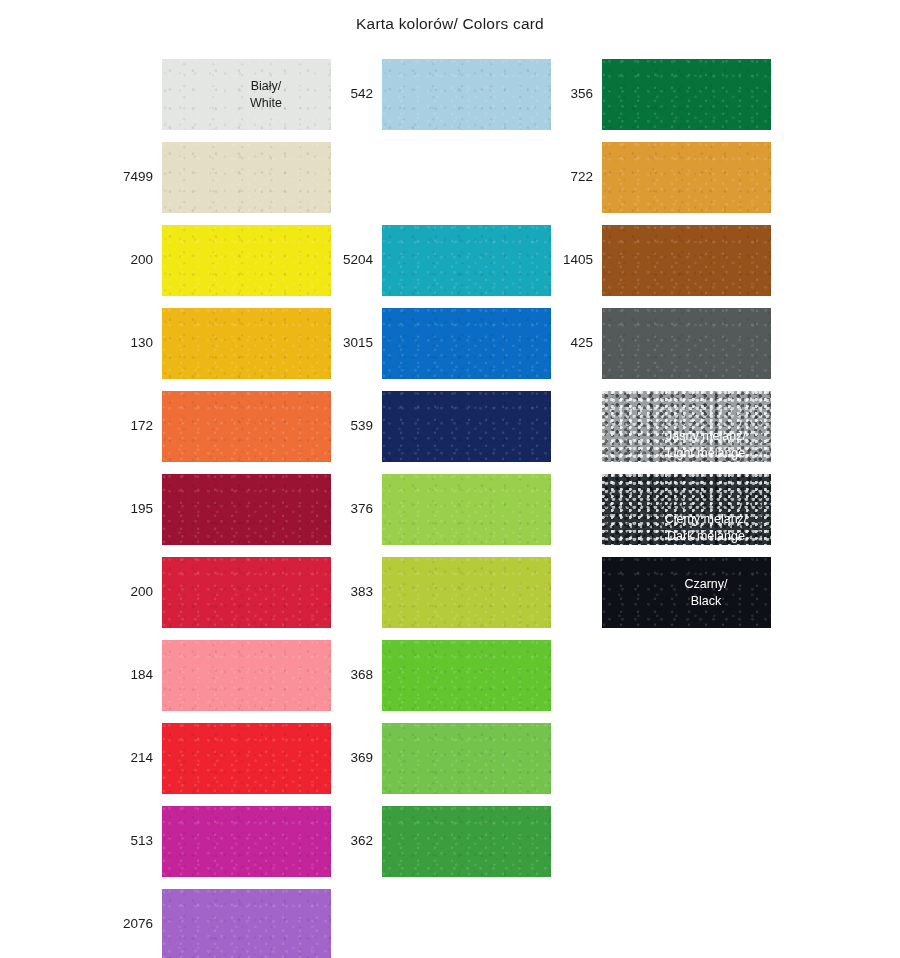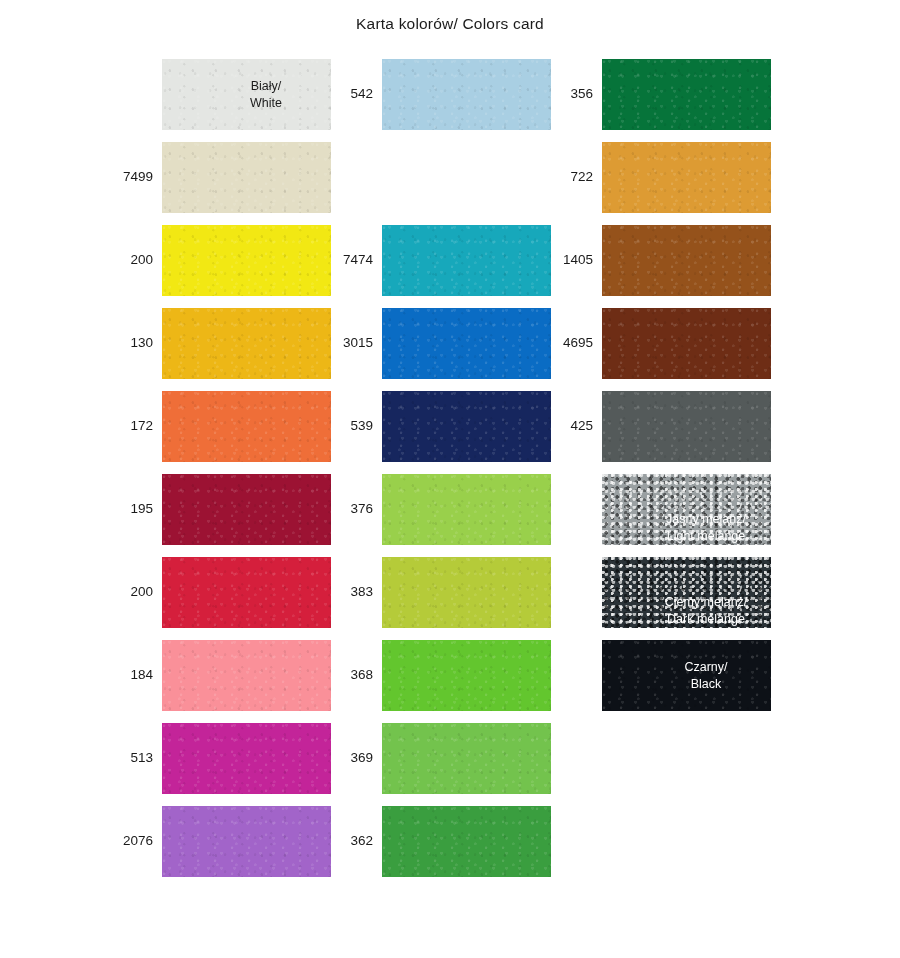--- a/index.html
+++ b/index.html
@@ -188,20 +188,26 @@
             <div class="swatch-label" style="color: rgb(255, 255, 255);"></div>
           </div>
         </div>
         <div class="swatch-row">
           <div class="swatch-code">184</div>
           <div class="swatch-chip" style="background: rgb(250, 144, 153);">
             <div class="swatch-label" style="color: rgb(27, 27, 27);"></div>
           </div>
         </div>
         <div class="swatch-row">
+          <div class="swatch-code">214</div>
+          <div class="swatch-chip" style="background: rgb(239, 35, 48);">
+            <div class="swatch-label" style="color: rgb(255, 255, 255);"></div>
+          </div>
+        </div>
+        <div class="swatch-row">
           <div class="swatch-code">513</div>
           <div class="swatch-chip" style="background: rgb(195, 36, 153);">
             <div class="swatch-label" style="color: rgb(255, 255, 255);"></div>
           </div>
         </div>
         <div class="swatch-row">
           <div class="swatch-code">2076</div>
           <div class="swatch-chip" style="background: rgb(162, 100, 201);">
             <div class="swatch-label" style="color: rgb(255, 255, 255);"></div>
           </div>
@@ -214,21 +220,21 @@
             <div class="swatch-label" style="color: rgb(27, 27, 27);"></div>
           </div>
         </div>
         <div class="swatch-row empty">
           <div class="swatch-code"></div>
           <div class="swatch-chip">
             <div class="swatch-label"></div>
           </div>
         </div>
         <div class="swatch-row">
-          <div class="swatch-code">7474</div>
+          <div class="swatch-code">5204</div>
           <div class="swatch-chip" style="background: rgb(23, 168, 187);">
             <div class="swatch-label" style="color: rgb(255, 255, 255);"></div>
           </div>
         </div>
         <div class="swatch-row">
           <div class="swatch-code">3015</div>
           <div class="swatch-chip" style="background: rgb(10, 108, 196);">
             <div class="swatch-label" style="color: rgb(255, 255, 255);"></div>
           </div>
         </div>
@@ -278,26 +284,20 @@
         </div>
         <div class="swatch-row">
           <div class="swatch-code">722</div>
           <div class="swatch-chip" style="background: rgb(221, 155, 51);">
             <div class="swatch-label" style="color: rgb(27, 27, 27);"></div>
           </div>
         </div>
         <div class="swatch-row">
           <div class="swatch-code">1405</div>
           <div class="swatch-chip" style="background: rgb(149, 82, 27);">
-            <div class="swatch-label" style="color: rgb(255, 255, 255);"></div>
-          </div>
-        </div>
-        <div class="swatch-row">
-          <div class="swatch-code">4695</div>
-          <div class="swatch-chip" style="background: rgb(110, 45, 21);">
             <div class="swatch-label" style="color: rgb(255, 255, 255);"></div>
           </div>
         </div>
         <div class="swatch-row">
           <div class="swatch-code">425</div>
           <div class="swatch-chip" style="background: rgb(84, 90, 90);">
             <div class="swatch-label" style="color: rgb(255, 255, 255);"></div>
           </div>
         </div>
         <div class="swatch-row">

